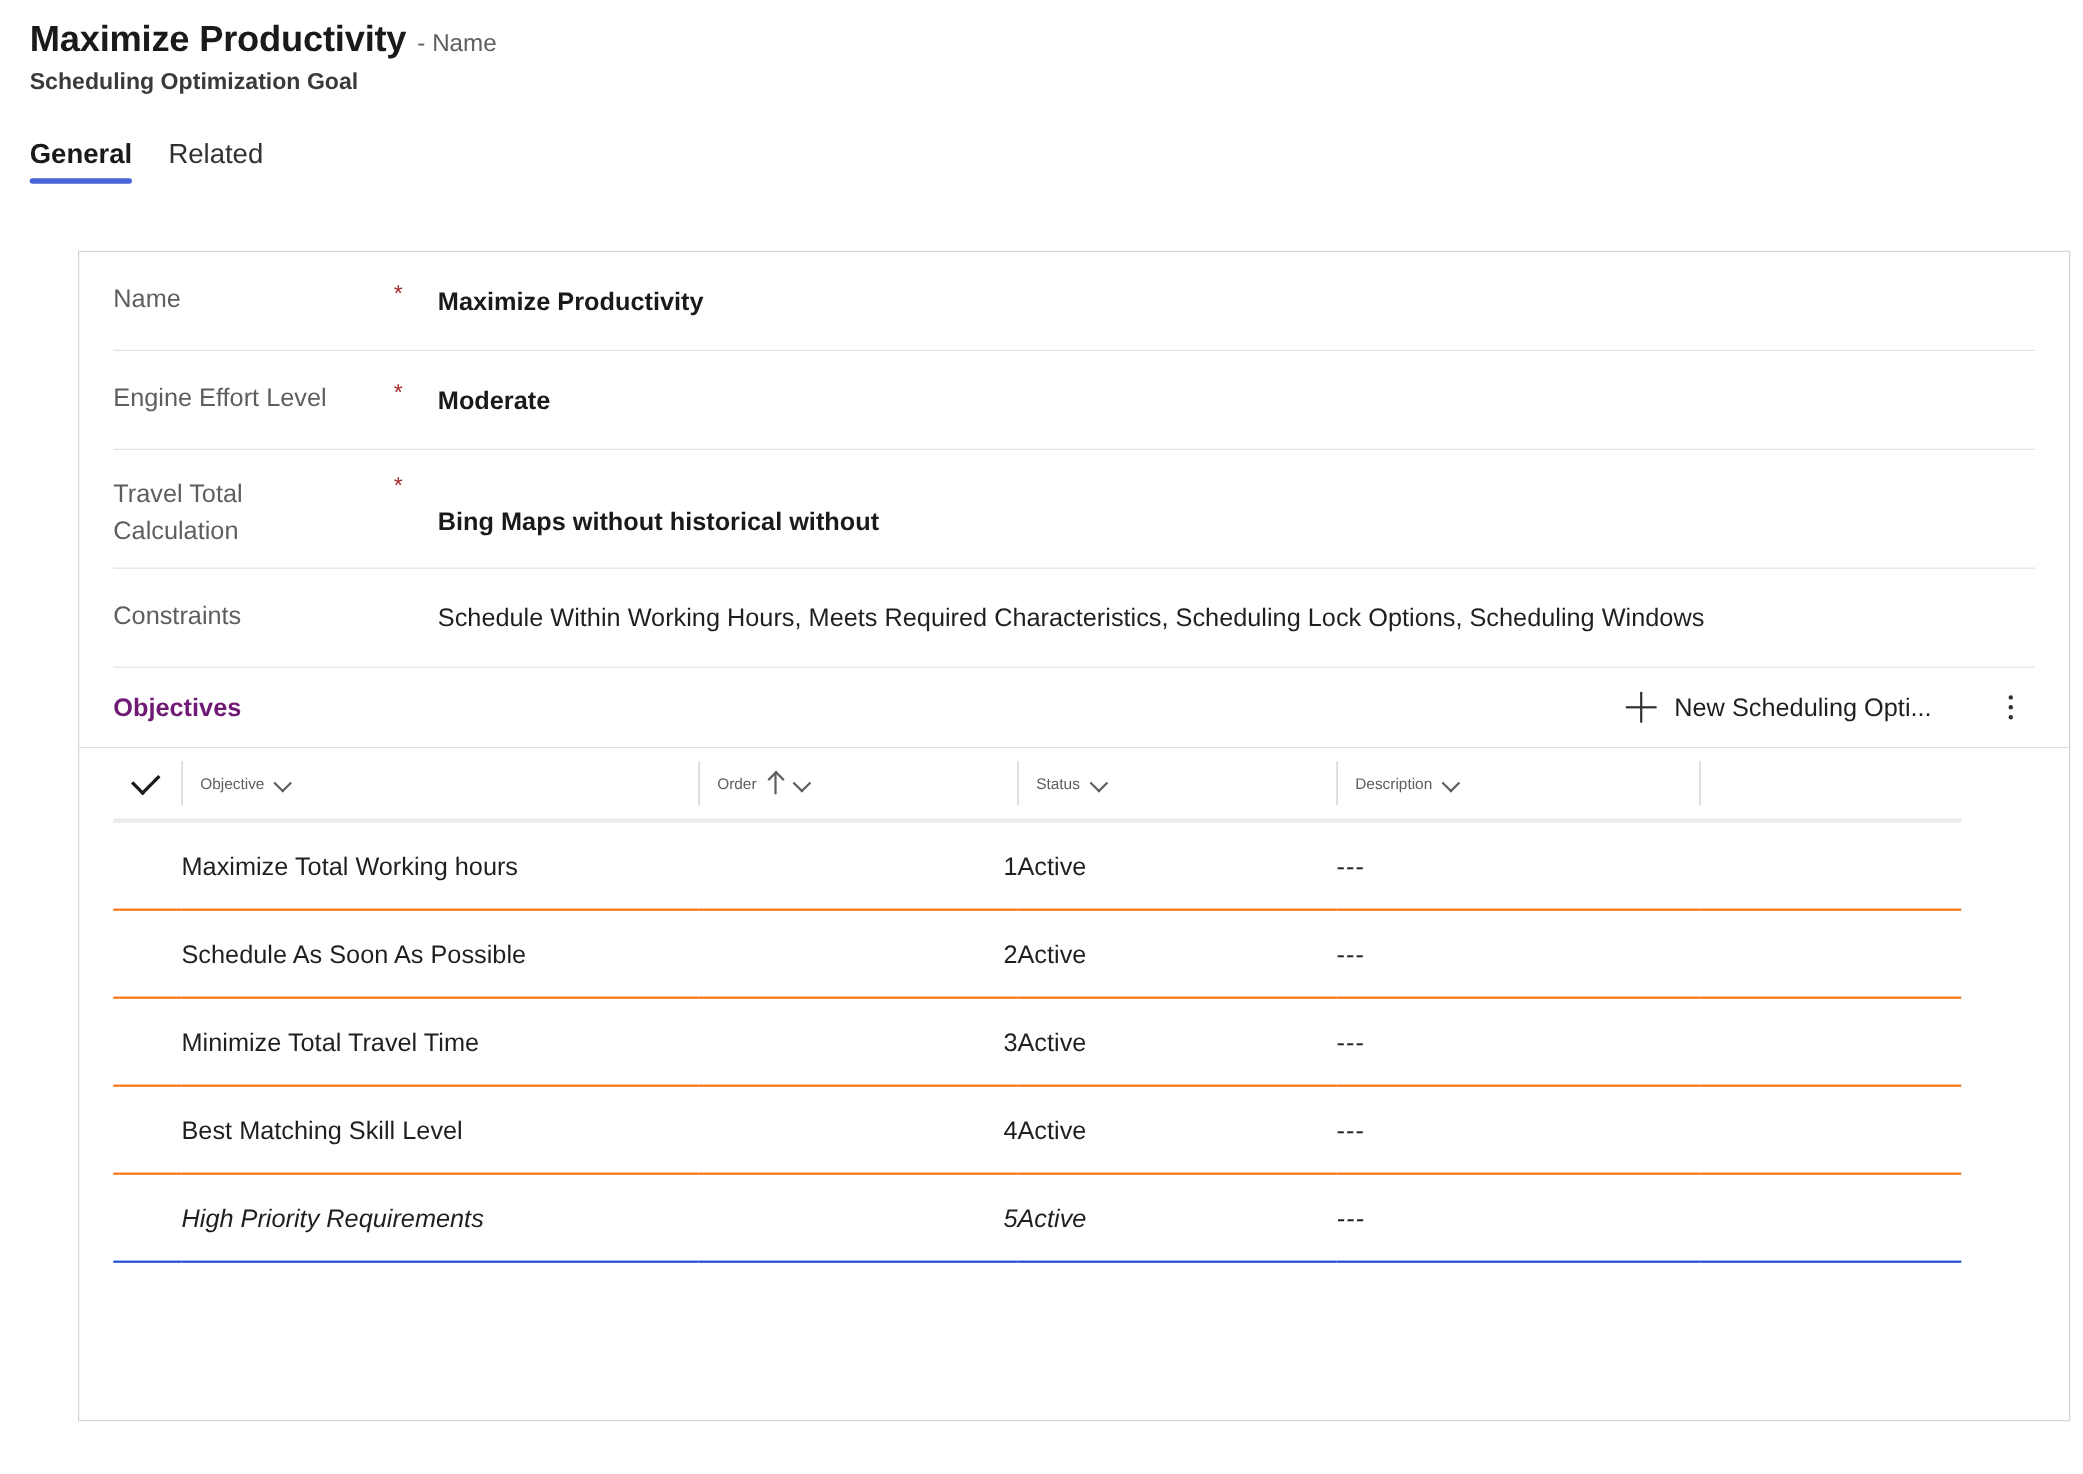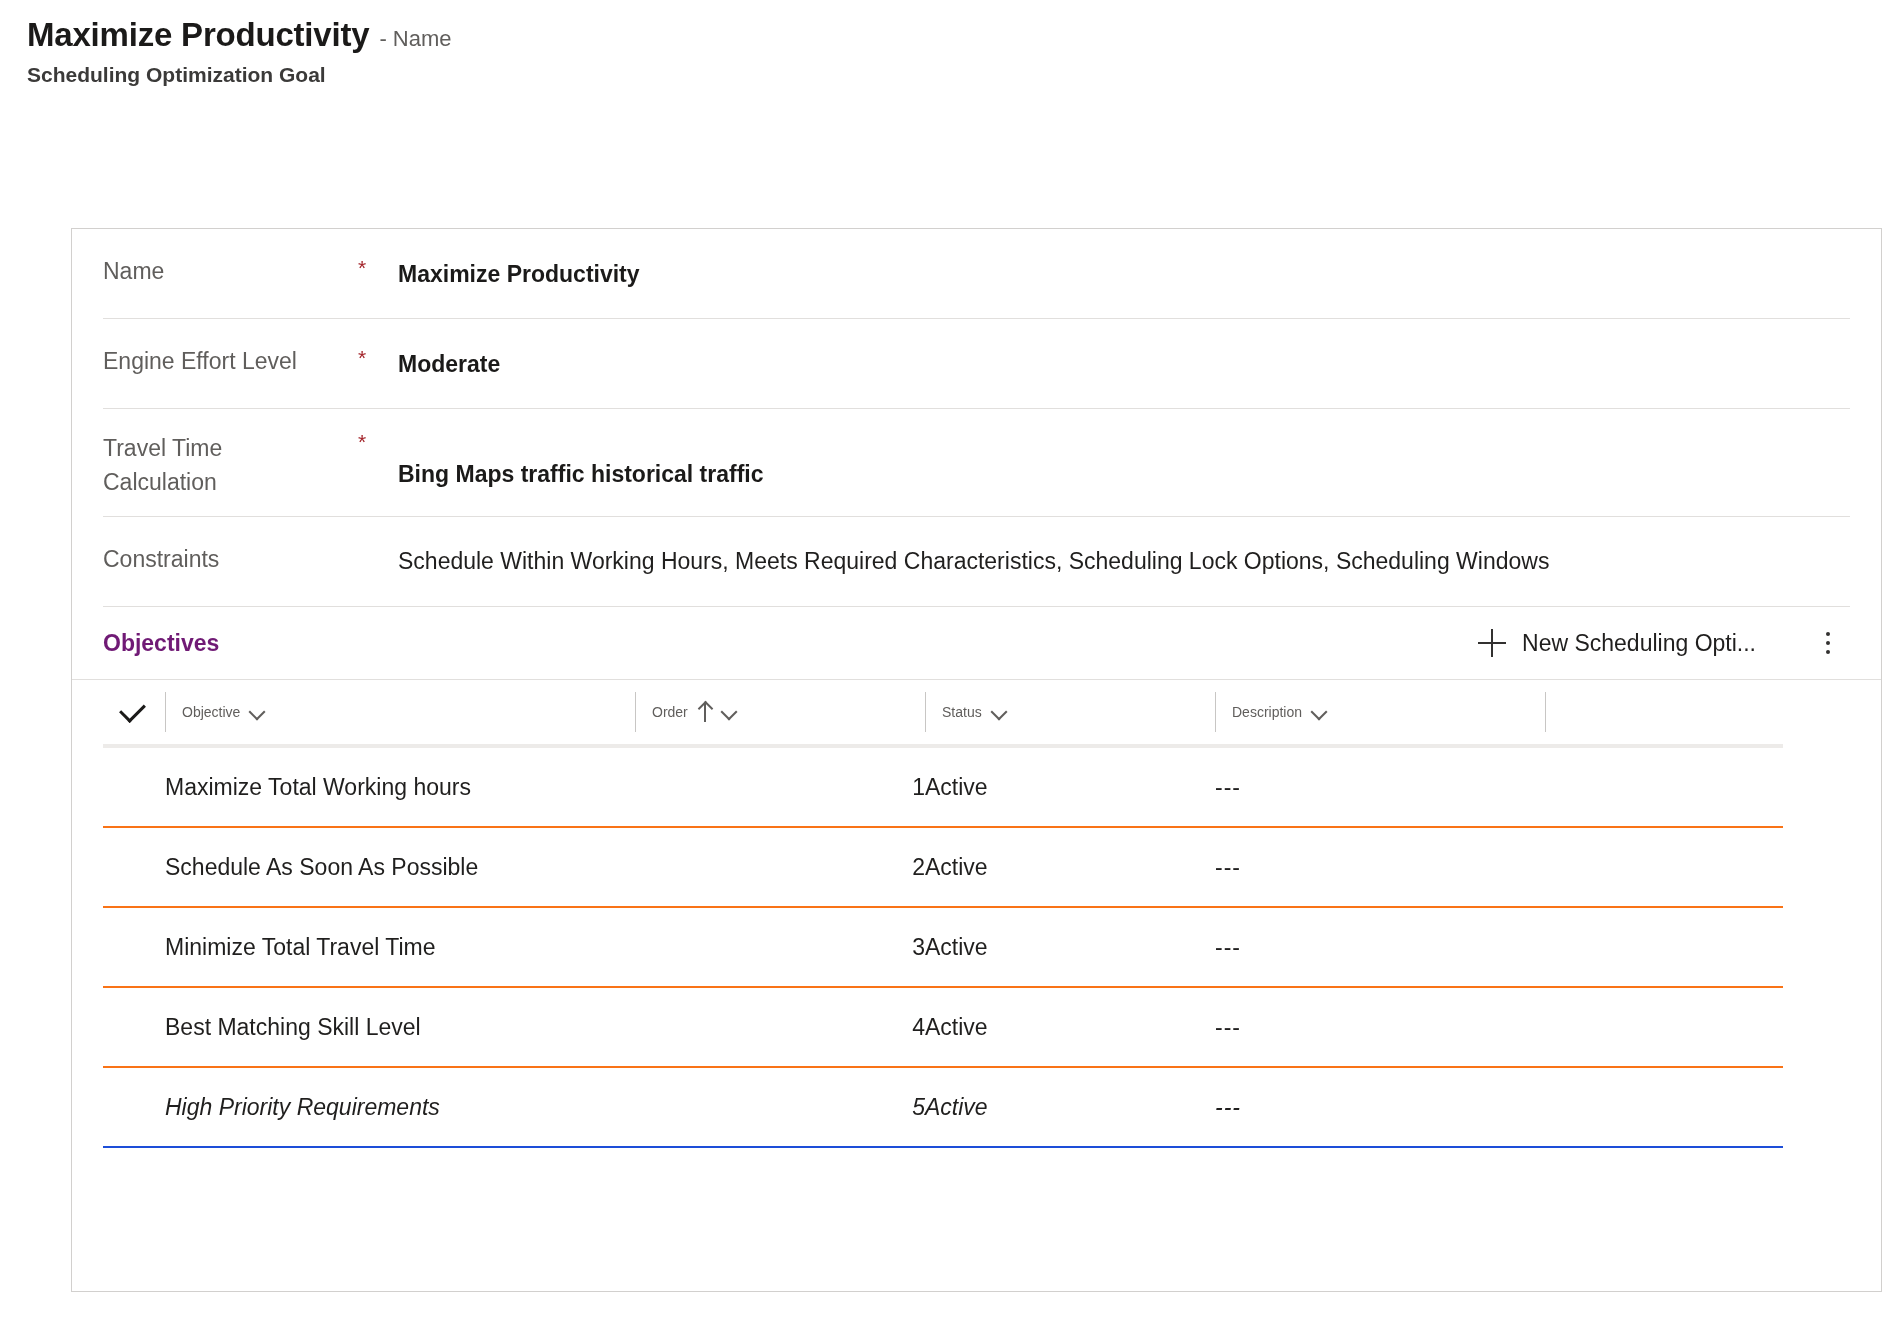--- a/index.html
+++ b/index.html
@@ -338,44 +338,48 @@
 <div class="page">
 
   <div class="header">
     <div class="title-line">
       <span class="record-title">Maximize Productivity</span>
       <span class="record-state">- Name</span>
     </div>
     <div class="entity-name">Scheduling Optimization Goal</div>
   </div>
 
+  <div class="tabbar">
+    <div class="tab active">General</div>
+    <div class="tab">Related</div>
+  </div>
 
   <div class="card">
 
     <div class="fields">
 
       <div class="field-row">
         <div class="field-label">Name</div>
         <div class="req-star">*</div>
         <div class="field-value">Maximize Productivity</div>
       </div>
 
       <div class="field-row">
         <div class="field-label">Engine Effort Level</div>
         <div class="req-star">*</div>
         <div class="field-value">Moderate</div>
       </div>
 
       <div class="field-row travel tall">
         <div class="field-label">
-          <div>Travel Time</div>
+          <div>Travel Total</div>
           <div>Calculation</div>
         </div>
         <div class="req-star">*</div>
-        <div class="field-value">Bing Maps traffic historical traffic</div>
+        <div class="field-value">Bing Maps without historical without</div>
       </div>
 
       <div class="field-row">
         <div class="field-label">Constraints</div>
         <div class="req-star empty">*</div>
         <div class="field-value plain">Schedule Within Working Hours, Meets Required Characteristics, Scheduling Lock Options, Scheduling Windows</div>
       </div>
 
     </div>
 

